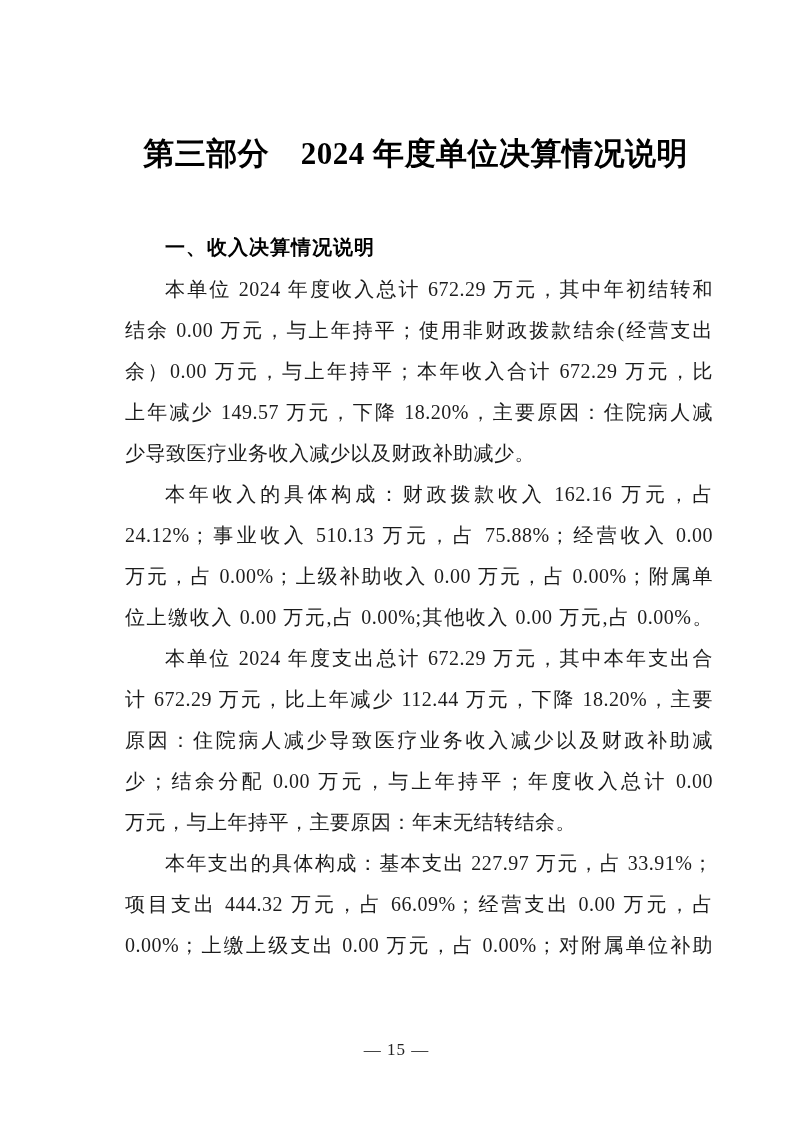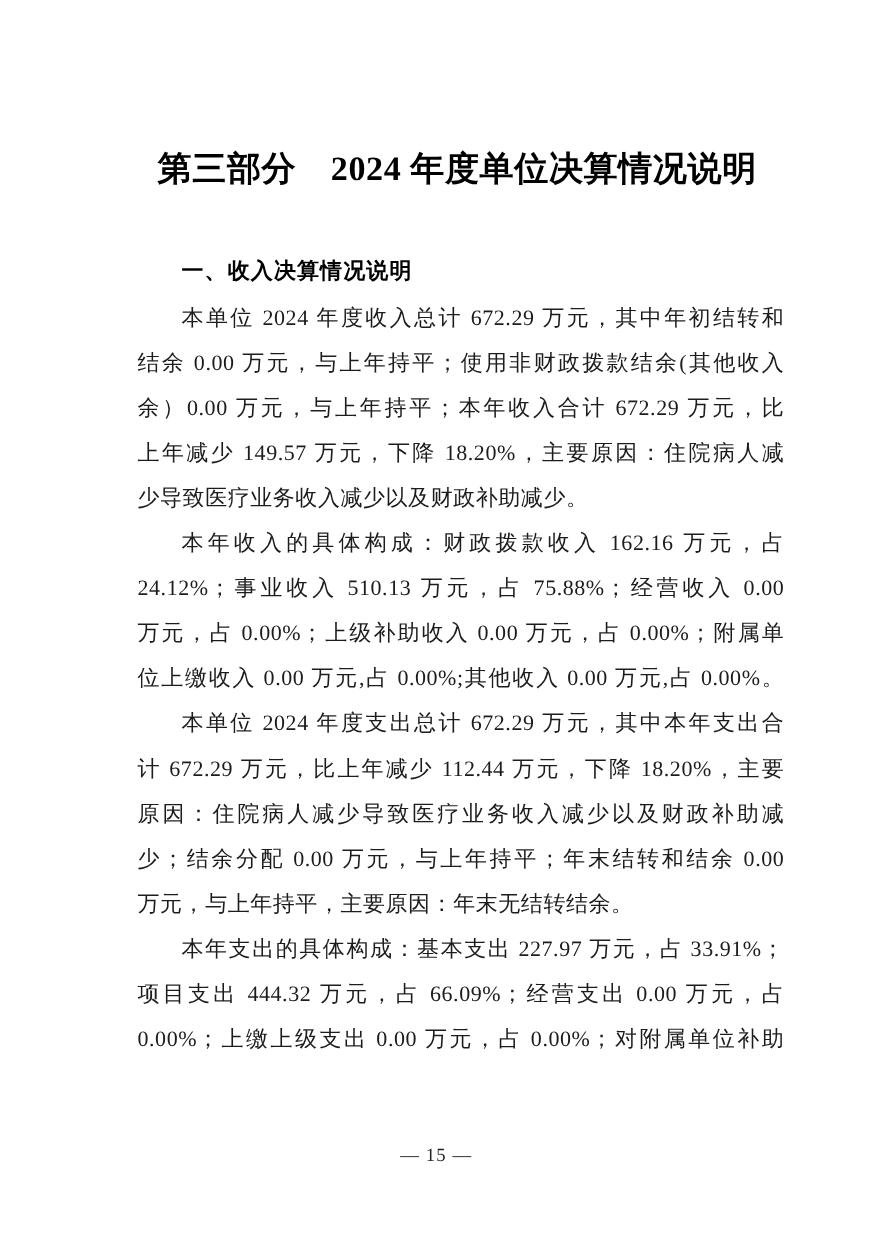--- a/index.html
+++ b/index.html
@@ -50,32 +50,32 @@
 </style>
 </head>
 <body>
 
 <div class="page">
   <h1 class="doc-title">第三部分　2024 年度单位决算情况说明</h1>
 
   <main class="doc-body" id="doc-body">
       <div class="h-line">一、收入决算情况说明</div>
       <div class="t-line first fill">本单位 2024 年度收入总计 672.29 万元，其中年初结转和</div>
-      <div class="t-line fill">结余 0.00 万元，与上年持平；使用非财政拨款结余(其他收入</div>
+      <div class="t-line fill">结余 0.00 万元，与上年持平；使用非财政拨款结余(经营支出</div>
       <div class="t-line fill">余）0.00 万元，与上年持平；本年收入合计 672.29 万元，比</div>
       <div class="t-line fill">上年减少 149.57 万元，下降 18.20%，主要原因：住院病人减</div>
       <div class="t-line">少导致医疗业务收入减少以及财政补助减少。</div>
       <div class="t-line first fill">本年收入的具体构成：财政拨款收入 162.16 万元，占</div>
       <div class="t-line fill">24.12%；事业收入 510.13 万元，占 75.88%；经营收入 0.00</div>
       <div class="t-line fill">万元，占 0.00%；上级补助收入 0.00 万元，占 0.00%；附属单</div>
       <div class="t-line fill">位上缴收入 0.00 万元,占 0.00%;其他收入 0.00 万元,占 0.00%。</div>
       <div class="t-line first fill">本单位 2024 年度支出总计 672.29 万元，其中本年支出合</div>
       <div class="t-line fill">计 672.29 万元，比上年减少 112.44 万元，下降 18.20%，主要</div>
       <div class="t-line fill">原因：住院病人减少导致医疗业务收入减少以及财政补助减</div>
-      <div class="t-line fill">少；结余分配 0.00 万元，与上年持平；年末结转和结余 0.00</div>
+      <div class="t-line fill">少；结余分配 0.00 万元，与上年持平；年度收入总计 0.00</div>
       <div class="t-line">万元，与上年持平，主要原因：年末无结转结余。</div>
       <div class="t-line first fill">本年支出的具体构成：基本支出 227.97 万元，占 33.91%；</div>
       <div class="t-line fill">项目支出 444.32 万元，占 66.09%；经营支出 0.00 万元，占</div>
       <div class="t-line fill">0.00%；上缴上级支出 0.00 万元，占 0.00%；对附属单位补助</div>
     </main>
 
   <div class="doc-footer">
     <span>— 15 —</span>
   </div>
 </div>

